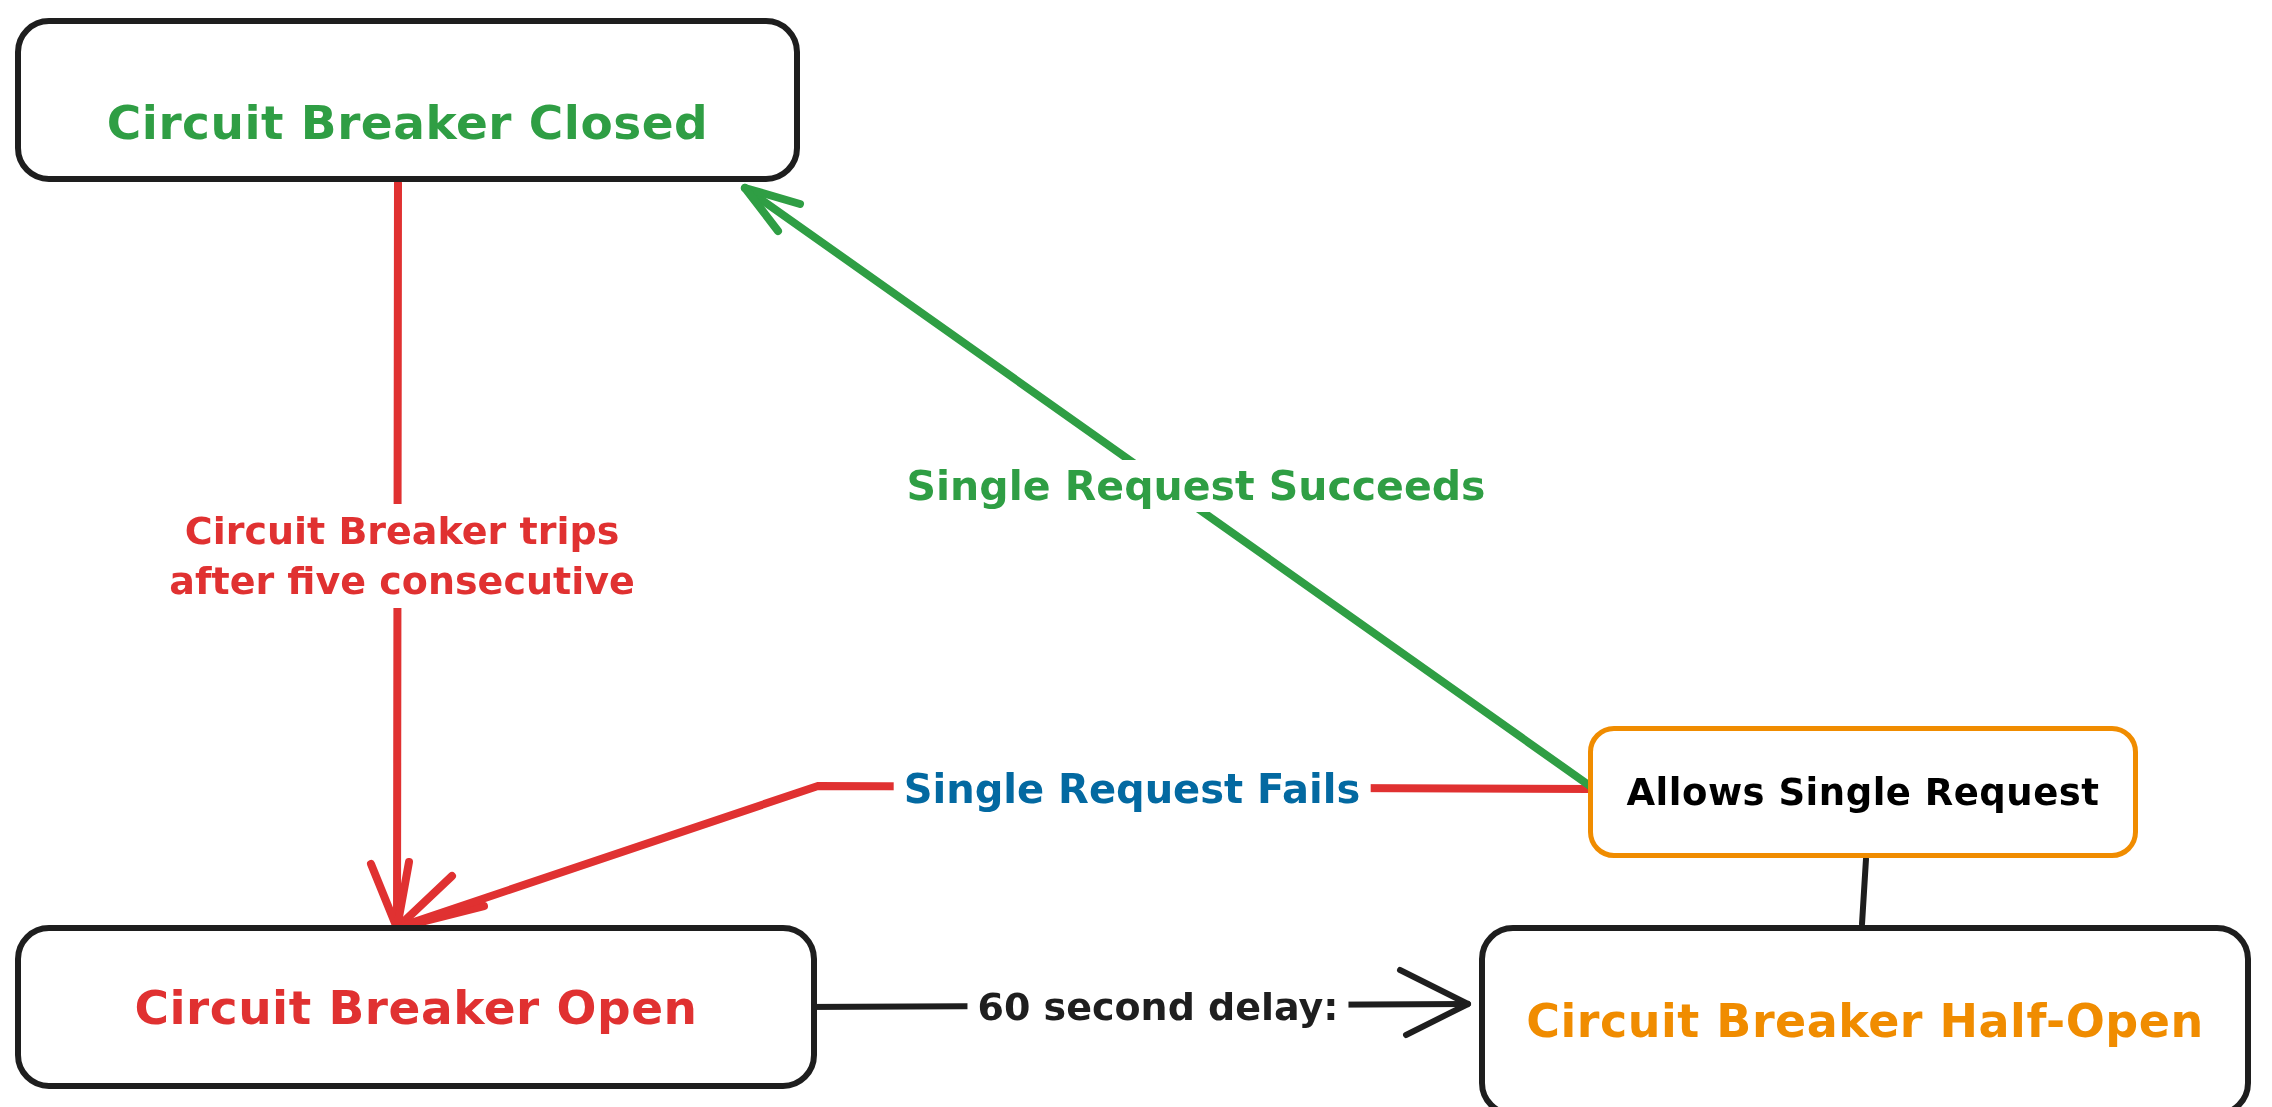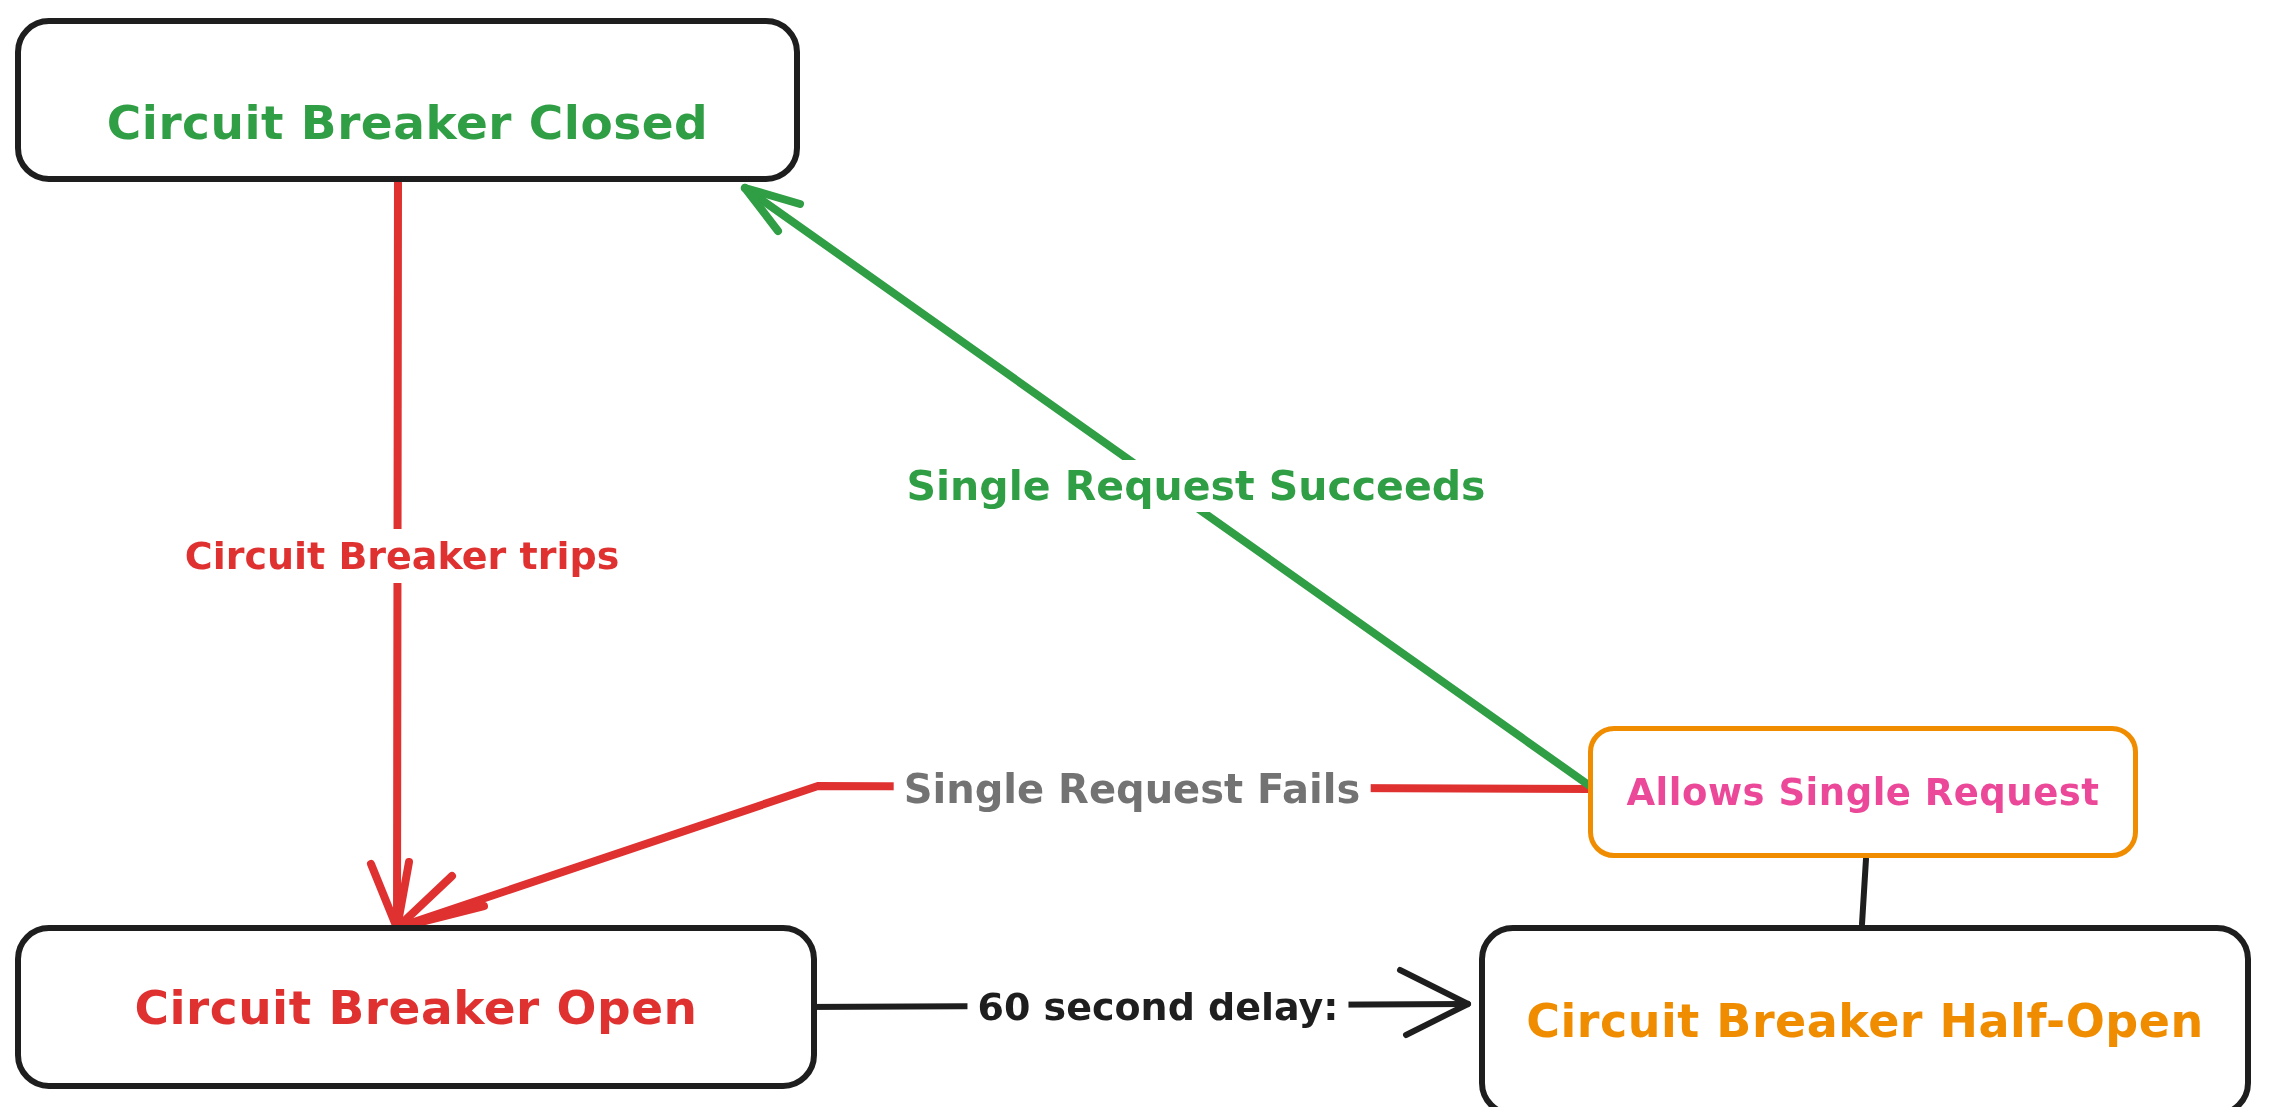--- a/index.html
+++ b/index.html
@@ -35,35 +35,35 @@
   .node-closed   { left: 15px;   top: 18px;  width: 785px; height: 164px; }
   .node-closed span { color: #2f9e44; font-size: 47px; margin-top: 44px; }
   .node-open     { left: 15px;   top: 925px; width: 802px; height: 164px; }
   .node-open span { color: #e03131; font-size: 47px; }
   .node-half-open{ left: 1479px; top: 925px; width: 772px; height: 192px; }
   .node-half-open span { color: #f08c00; font-size: 46px; }
   .node-allows   {
     left: 1588px; top: 726px; width: 550px; height: 132px;
     border: 5px solid #f08c00; border-radius: 26px;
   }
-  .node-allows span { color: #ec4899; font-size: 37px; }
+  .node-allows span { color: #000000; font-size: 37px; }
 
   .edge-label {
     position: absolute;
     transform: translate(-50%, -50%);
     background: #ffffff;
     text-align: center;
     font-weight: bold;
     white-space: nowrap;
     padding: 2px 10px;
   }
   .edge-label span { display: block; }
   .label-trips    { left: 402px;  top: 556px;  color: #e03131; font-size: 38px; line-height: 50px; }
   .label-succeeds { left: 1196px; top: 486px;  color: #2f9e44; font-size: 41px; }
-  .label-fails    { left: 1132px; top: 789px;  color: #737373; font-size: 40px; }
+  .label-fails    { left: 1132px; top: 789px;  color: #0369a1; font-size: 40px; }
   .label-delay    { left: 1158px; top: 1007px; color: #1e1e1e; font-size: 38px; line-height: 47px; }
 </style>
 </head>
 <body>
 
 <div class="canvas">
 
   <svg class="edges-svg" viewBox="0 0 2272 1107">
 
     <g stroke="#e03131" stroke-width="8" stroke-linecap="round" fill="none">
@@ -106,20 +106,21 @@
   <div class="node node-half-open">
     <span>Circuit Breaker Half-Open</span>
   </div>
 
   <div class="node node-allows">
     <span>Allows Single Request</span>
   </div>
 
   <div class="edge-label label-trips">
     <span>Circuit Breaker trips</span>
+    <span>after five consecutive</span>
   </div>
 
   <div class="edge-label label-succeeds">
     <span>Single Request Succeeds</span>
   </div>
 
   <div class="edge-label label-fails">
     <span>Single Request Fails</span>
   </div>
 

